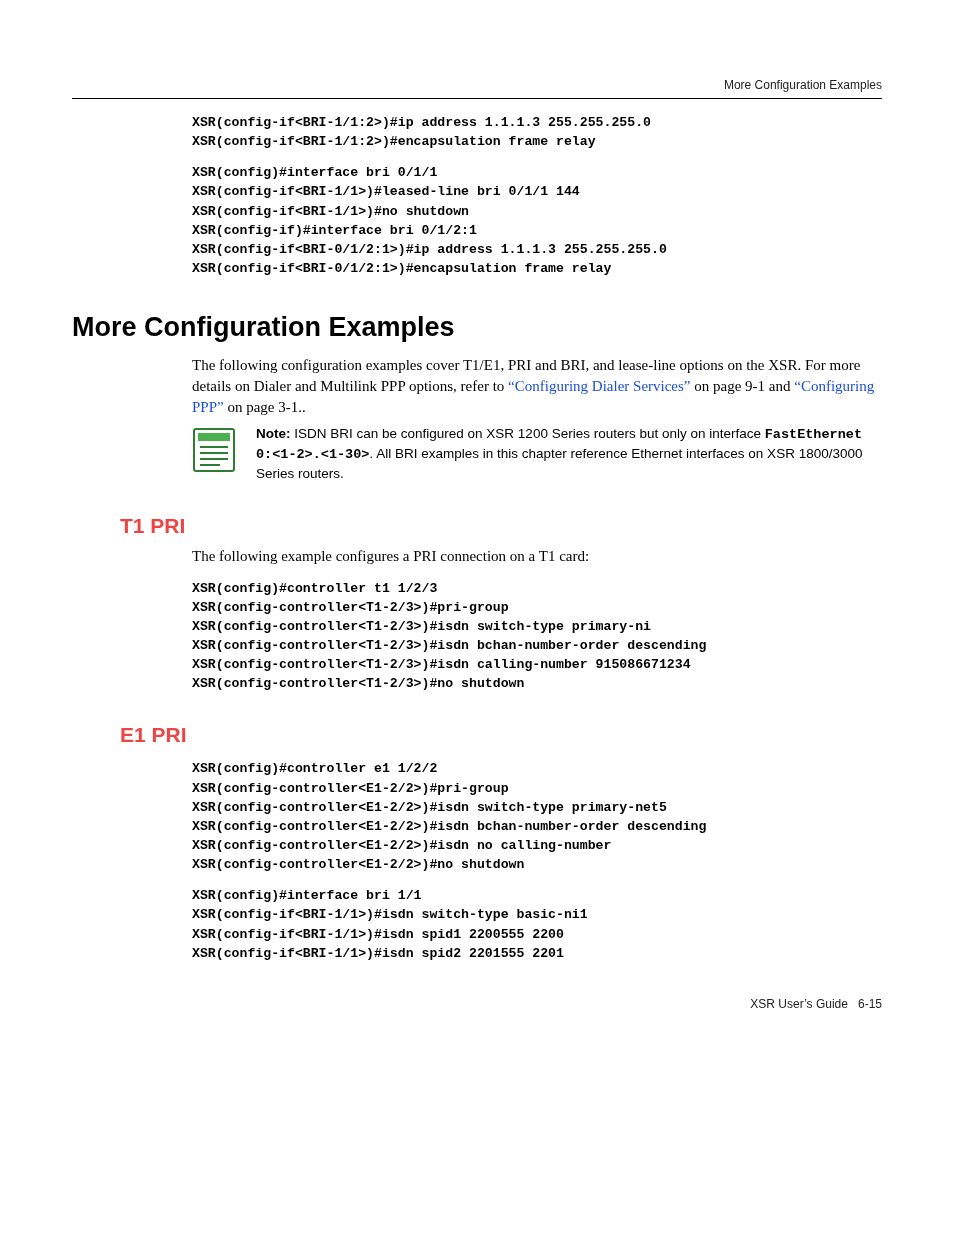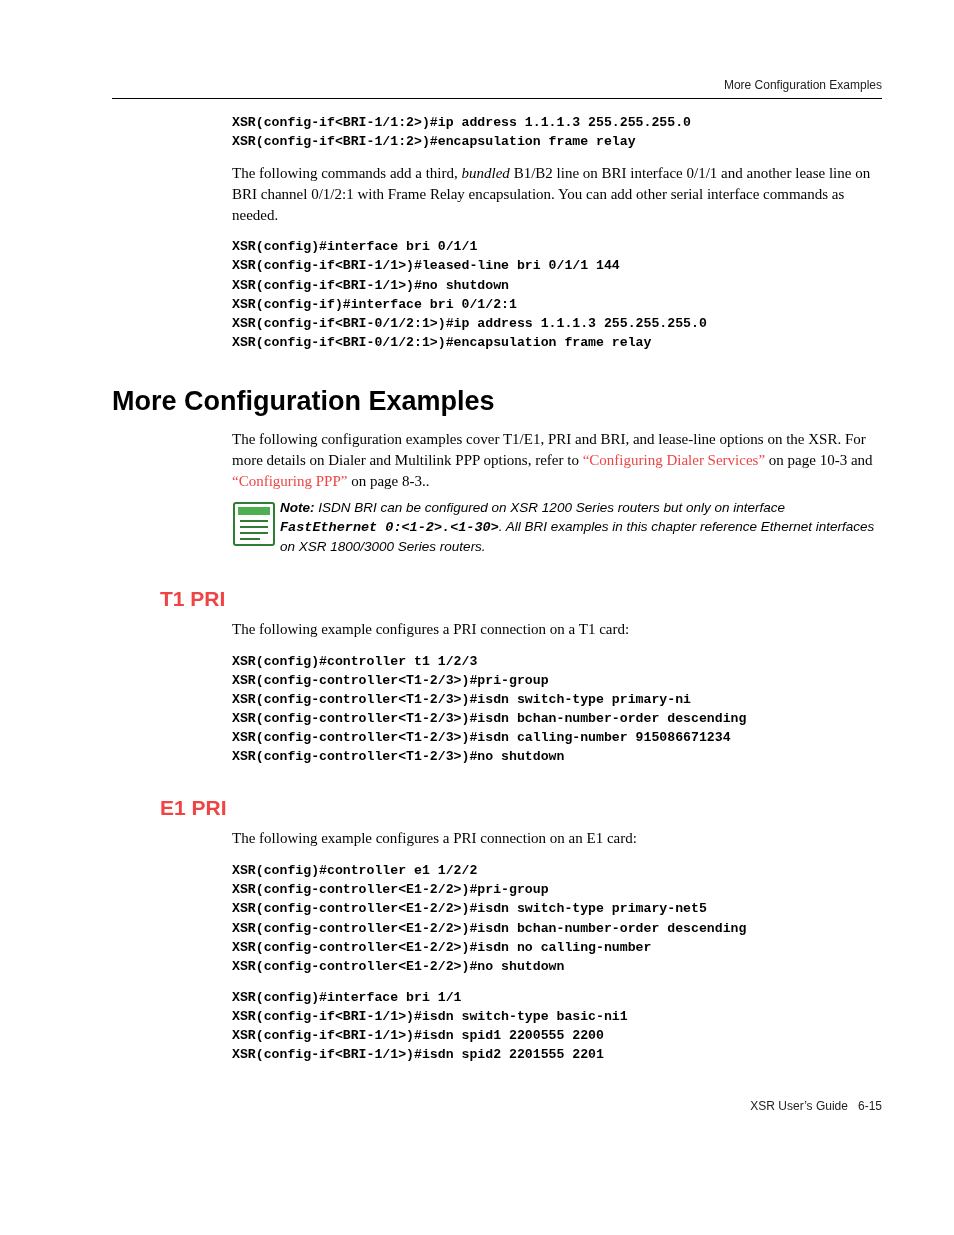--- a/index.html
+++ b/index.html
@@ -4,21 +4,21 @@
   <style>
     body {
       margin: 0;
       padding: 0;
       background: #fff;
       font-family: Georgia, 'Times New Roman', serif;
       color: #000;
       width: 954px;
     }
     .page {
-      padding: 78px 72px 60px 112px;
+      padding: 78px 72px 60px 72px;
       box-sizing: border-box;
     }
     .header-right {
       text-align: right;
       font-family: Arial, Helvetica, sans-serif;
       font-size: 12px;
       color: #222;
       margin-bottom: 6px;
     }
     hr.rule {
@@ -51,29 +51,28 @@
       margin: 34px 0 12px 0;
     }
     .h2 {
       font-family: Arial, Helvetica, sans-serif;
       font-weight: bold;
       font-size: 21px;
       color: #ef4444;
       margin: 30px 0 8px 48px;
     }
     .link {
-      color: #ef4444;
+      color: #1d4ed8;
       text-decoration: none;
     }
     .note-row {
       display: flex;
       align-items: flex-start;
       margin: 8px 0 8px 0;
-      gap: 4px;
-      font-style: italic;
+      gap: 20px;
     }
     .note-icon {
       flex: 0 0 auto;
       width: 44px;
       height: 46px;
       margin-top: 2px;
     }
     .note-text {
       font-family: Arial, Helvetica, sans-serif;
       font-size: 13.5px;
@@ -101,36 +100,33 @@
 <body>
 
 <div class="page">
 
   <div class="header-right">More Configuration Examples</div>
   <hr class="rule">
 
   <div class="indent-block">
     <div class="code">XSR(config-if&lt;BRI-1/1:2&gt;)#ip address 1.1.1.3 255.255.255.0
 XSR(config-if&lt;BRI-1/1:2&gt;)#encapsulation frame relay</div>
-    <p class="body-text">
-      <span>The following commands add a third, </span><span class="italic">bundled</span><span> B1/B2 line on BRI interface 0/1/1 and another lease line on BRI channel 0/1/2:1 with Frame Relay encapsulation. You can add other serial interface commands as needed.</span>
-    </p>
     <div class="code">XSR(config)#interface bri 0/1/1
 XSR(config-if&lt;BRI-1/1&gt;)#leased-line bri 0/1/1 144
 XSR(config-if&lt;BRI-1/1&gt;)#no shutdown
 XSR(config-if)#interface bri 0/1/2:1
 XSR(config-if&lt;BRI-0/1/2:1&gt;)#ip address 1.1.1.3 255.255.255.0
 XSR(config-if&lt;BRI-0/1/2:1&gt;)#encapsulation frame relay</div>
   </div>
 
   <div class="h1">More Configuration Examples</div>
 
   <div class="indent-block">
     <p class="body-text">
-      <span>The following configuration examples cover T1/E1, PRI and BRI, and lease-line options on the XSR. For more details on Dialer and Multilink PPP options, refer to </span><a class="link">“Configuring Dialer Services”</a><span> on page 10-3 and </span><a class="link">“Configuring PPP”</a><span> on page 8-3..</span>
+      <span>The following configuration examples cover T1/E1, PRI and BRI, and lease-line options on the XSR. For more details on Dialer and Multilink PPP options, refer to </span><a class="link">“Configuring Dialer Services”</a><span> on page 9-1 and </span><a class="link">“Configuring PPP”</a><span> on page 3-1..</span>
     </p>
 
     <div class="note-row">
       <div class="note-icon">
         <svg viewBox="0 0 44 46" width="44" height="46">
           <rect x="2" y="2" width="40" height="42" rx="2" fill="#fff" stroke="#2e7d32" stroke-width="2"></rect>
           <rect x="6" y="6" width="32" height="8" fill="#4caf50"></rect>
           <line x1="8" y1="20" x2="36" y2="20" stroke="#2e7d32" stroke-width="2"></line>
           <line x1="8" y1="26" x2="36" y2="26" stroke="#2e7d32" stroke-width="2"></line>
           <line x1="8" y1="32" x2="36" y2="32" stroke="#2e7d32" stroke-width="2"></line>
@@ -149,21 +145,20 @@
     <div class="code">XSR(config)#controller t1 1/2/3
 XSR(config-controller&lt;T1-2/3&gt;)#pri-group
 XSR(config-controller&lt;T1-2/3&gt;)#isdn switch-type primary-ni
 XSR(config-controller&lt;T1-2/3&gt;)#isdn bchan-number-order descending
 XSR(config-controller&lt;T1-2/3&gt;)#isdn calling-number 915086671234
 XSR(config-controller&lt;T1-2/3&gt;)#no shutdown</div>
   </div>
 
   <div class="h2">E1 PRI</div>
   <div class="indent-block">
-    <p class="body-text">The following example configures a PRI connection on an E1 card:</p>
     <div class="code">XSR(config)#controller e1 1/2/2
 XSR(config-controller&lt;E1-2/2&gt;)#pri-group
 XSR(config-controller&lt;E1-2/2&gt;)#isdn switch-type primary-net5
 XSR(config-controller&lt;E1-2/2&gt;)#isdn bchan-number-order descending
 XSR(config-controller&lt;E1-2/2&gt;)#isdn no calling-number
 XSR(config-controller&lt;E1-2/2&gt;)#no shutdown</div>
   </div>
 
   <div class="indent-block">
     <div class="code">XSR(config)#interface bri 1/1

